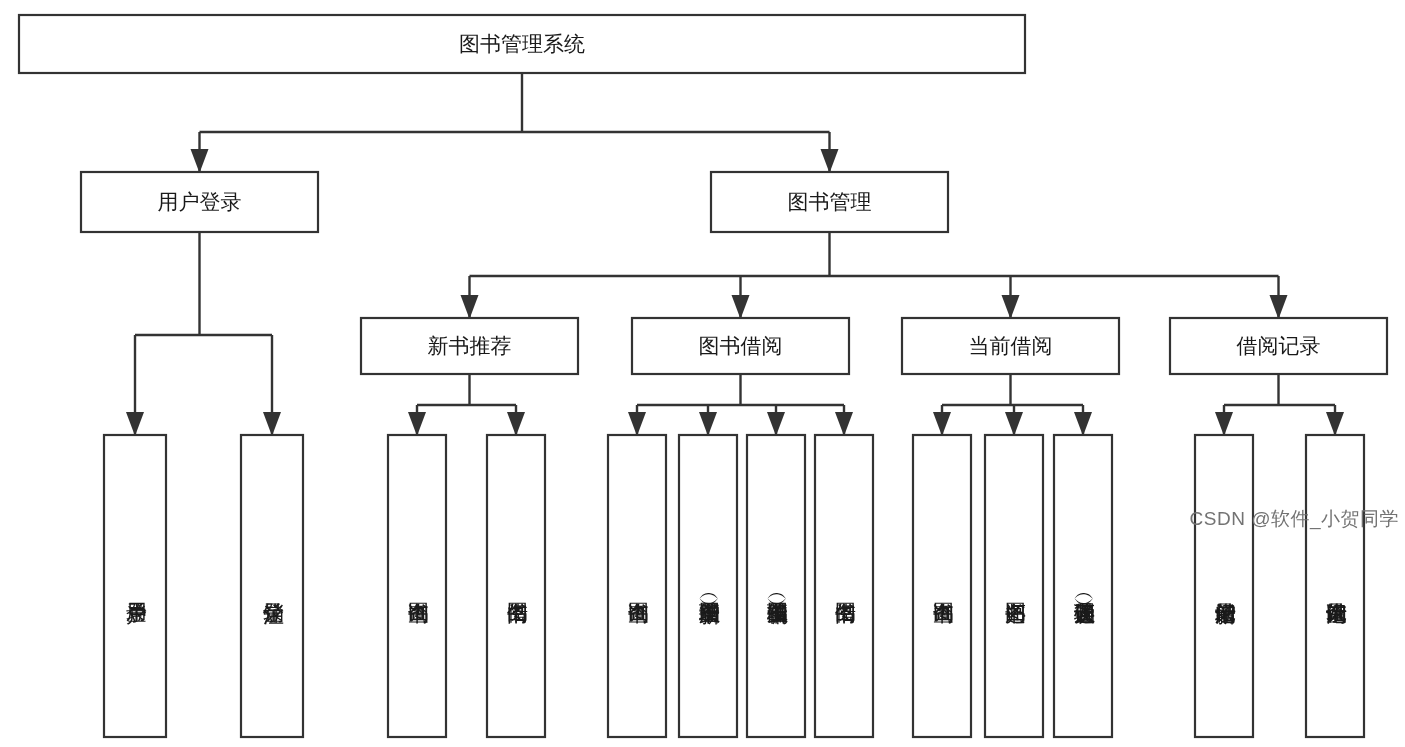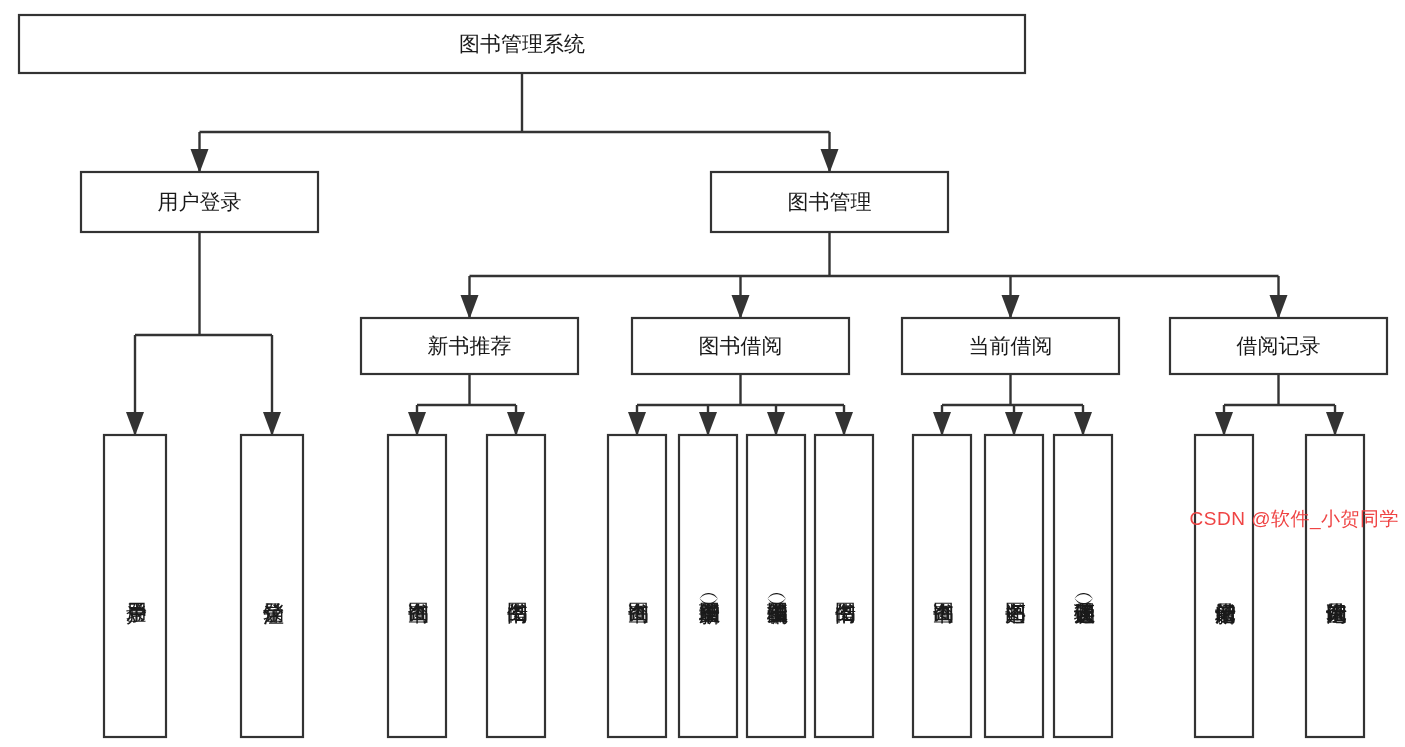--- a/index.html
+++ b/index.html
@@ -55,21 +55,21 @@
     writing-mode: vertical-rl;
     text-orientation: upright;
     text-anchor: middle;
   }
   .watermark {
     position: absolute;
     right: 6px;
     bottom: 4px;
     font-family: "Liberation Sans", "DejaVu Sans", sans-serif;
     font-size: 19px;
-    color: #ef4444;
+    color: #737373;
     letter-spacing: 0.5px;
     white-space: nowrap;
     user-select: none;
   }
 </style>
 </head>
 <body>
 
 <div id="diagram-root">
   <svg class="diagram" viewBox="0 0 1405 747" xmlns="http://www.w3.org/2000/svg">

